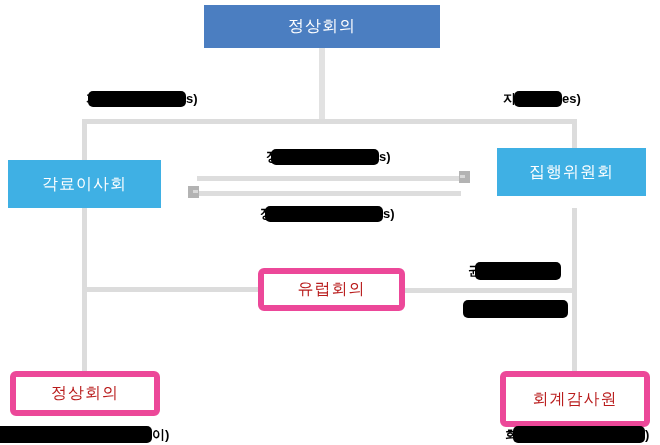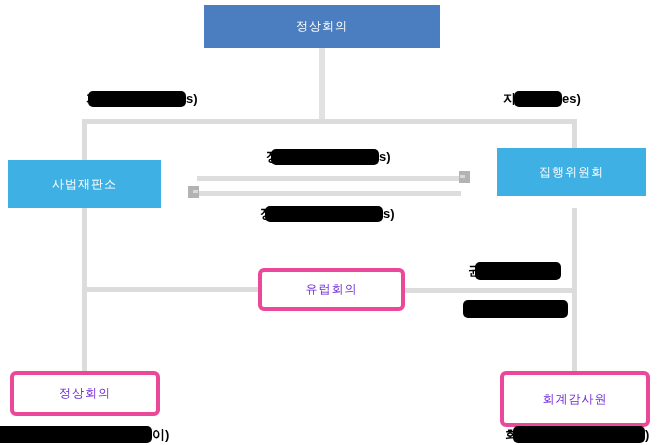--- a/index.html
+++ b/index.html
@@ -4,24 +4,24 @@
 <style>
   html,body{margin:0;padding:0;background:#fff;}
   #canvas{
     position:relative;width:660px;height:445px;background:#ffffff;
     font-family:"Liberation Sans","DejaVu Sans",sans-serif;
     overflow:hidden;
   }
   .line{position:absolute;background:#dcdcdc;}
   .line-light{background:#e2e2e2;}
   .box{position:absolute;display:flex;align-items:center;justify-content:center;
-       font-size:12px;letter-spacing:1px;box-sizing:border-box;}
+       font-size:16px;letter-spacing:1px;box-sizing:border-box;}
   .box-primary{background:#4b7ec1;color:#ffffff;}
   .box-secondary{background:#3fb0e4;color:#ffffff;}
-  .box-white{background:#ffffff;border:4px solid #ec4899;border-radius:6px;color:#6d28d9;}
+  .box-white{background:#ffffff;border:6px solid #ec4899;border-radius:6px;color:#b91c1c;}
   .lbl{position:absolute;display:flex;align-items:center;height:17px;
        font-size:13px;font-weight:bold;color:#000000;white-space:nowrap;}
   .pill{background:#000000;border-radius:5px;height:16px;flex:0 0 auto;}
   .arrow-line{position:absolute;background:#dddddd;height:5px;}
   .arrow-head{position:absolute;width:11px;height:12px;background:#b3b3b3;}
   .arrow-head .notch{position:absolute;width:5px;height:3px;background:#d9d9d9;top:4px;}
   .notch-left{left:1px;}
   .notch-right{right:1px;}
 </style>
 </head>
@@ -45,21 +45,21 @@
   <div class="arrow-head" style="left:188px;top:186px;">
     <div class="notch notch-right"></div>
   </div>
   <div class="arrow-line" style="left:199px;top:191px;width:262px;"></div>
 
   <div class="box box-primary" style="left:204px;top:5px;width:236px;height:43px;">
     <span>정상회의</span>
   </div>
 
   <div class="box box-secondary" style="left:8px;top:160px;width:153px;height:48px;">
-    <span>사법재판소</span>
+    <span>각료이사회</span>
   </div>
 
   <div class="box box-secondary" style="left:497px;top:148px;width:149px;height:48px;">
     <span>집행위원회</span>
   </div>
 
   <div class="box box-white" style="left:258px;top:268px;width:147px;height:43px;">
     <span>유럽회의</span>
   </div>
 

